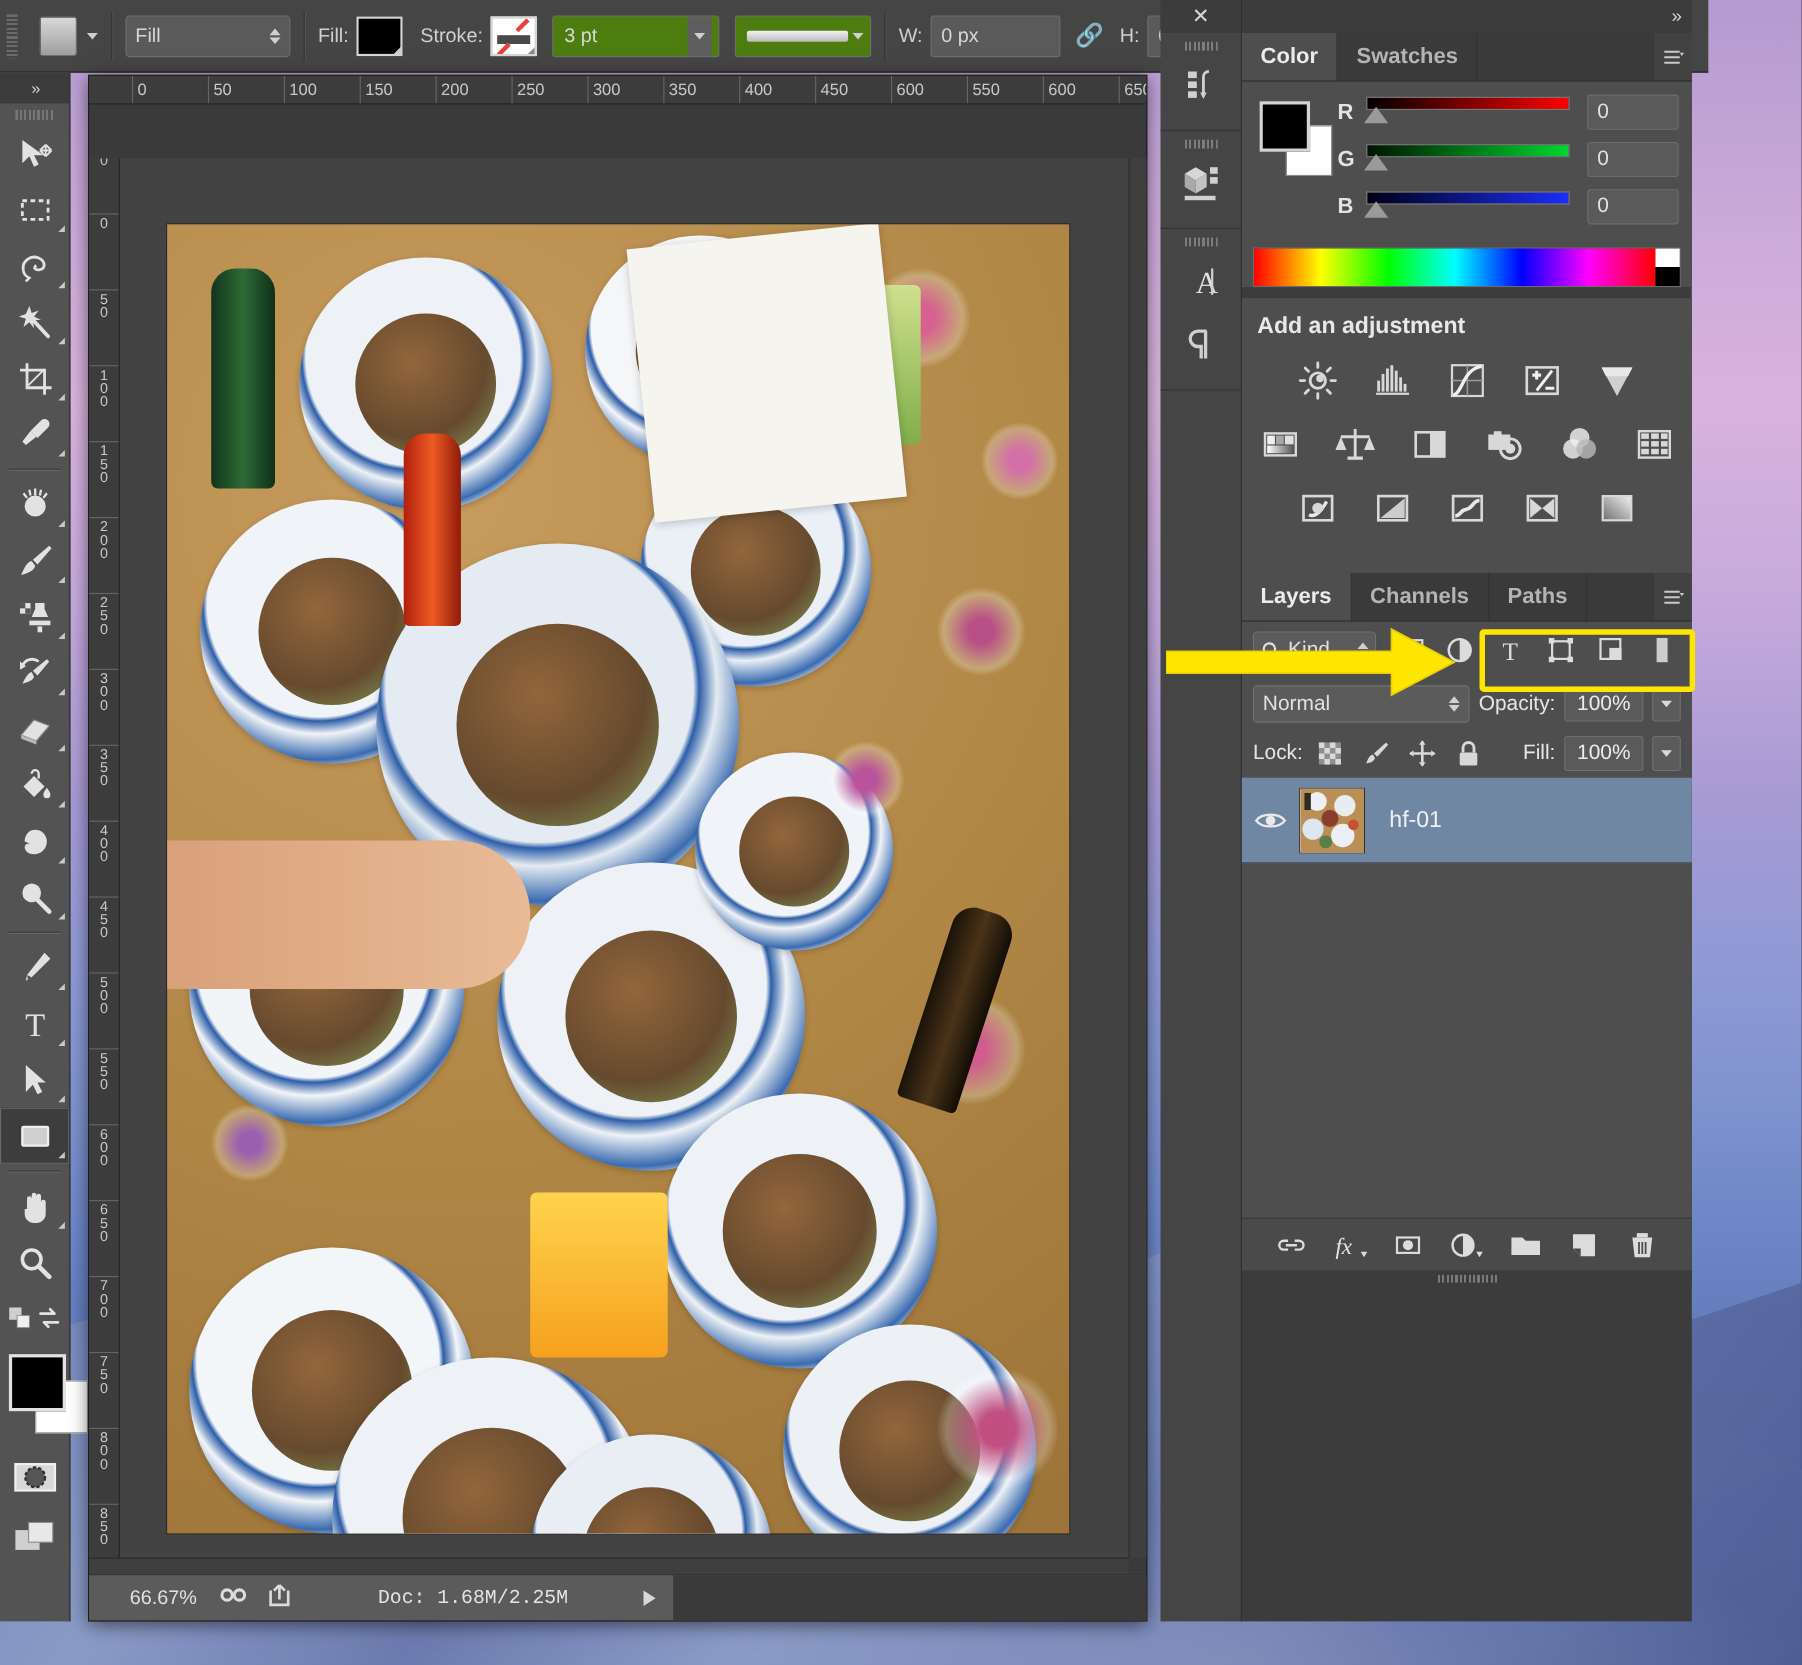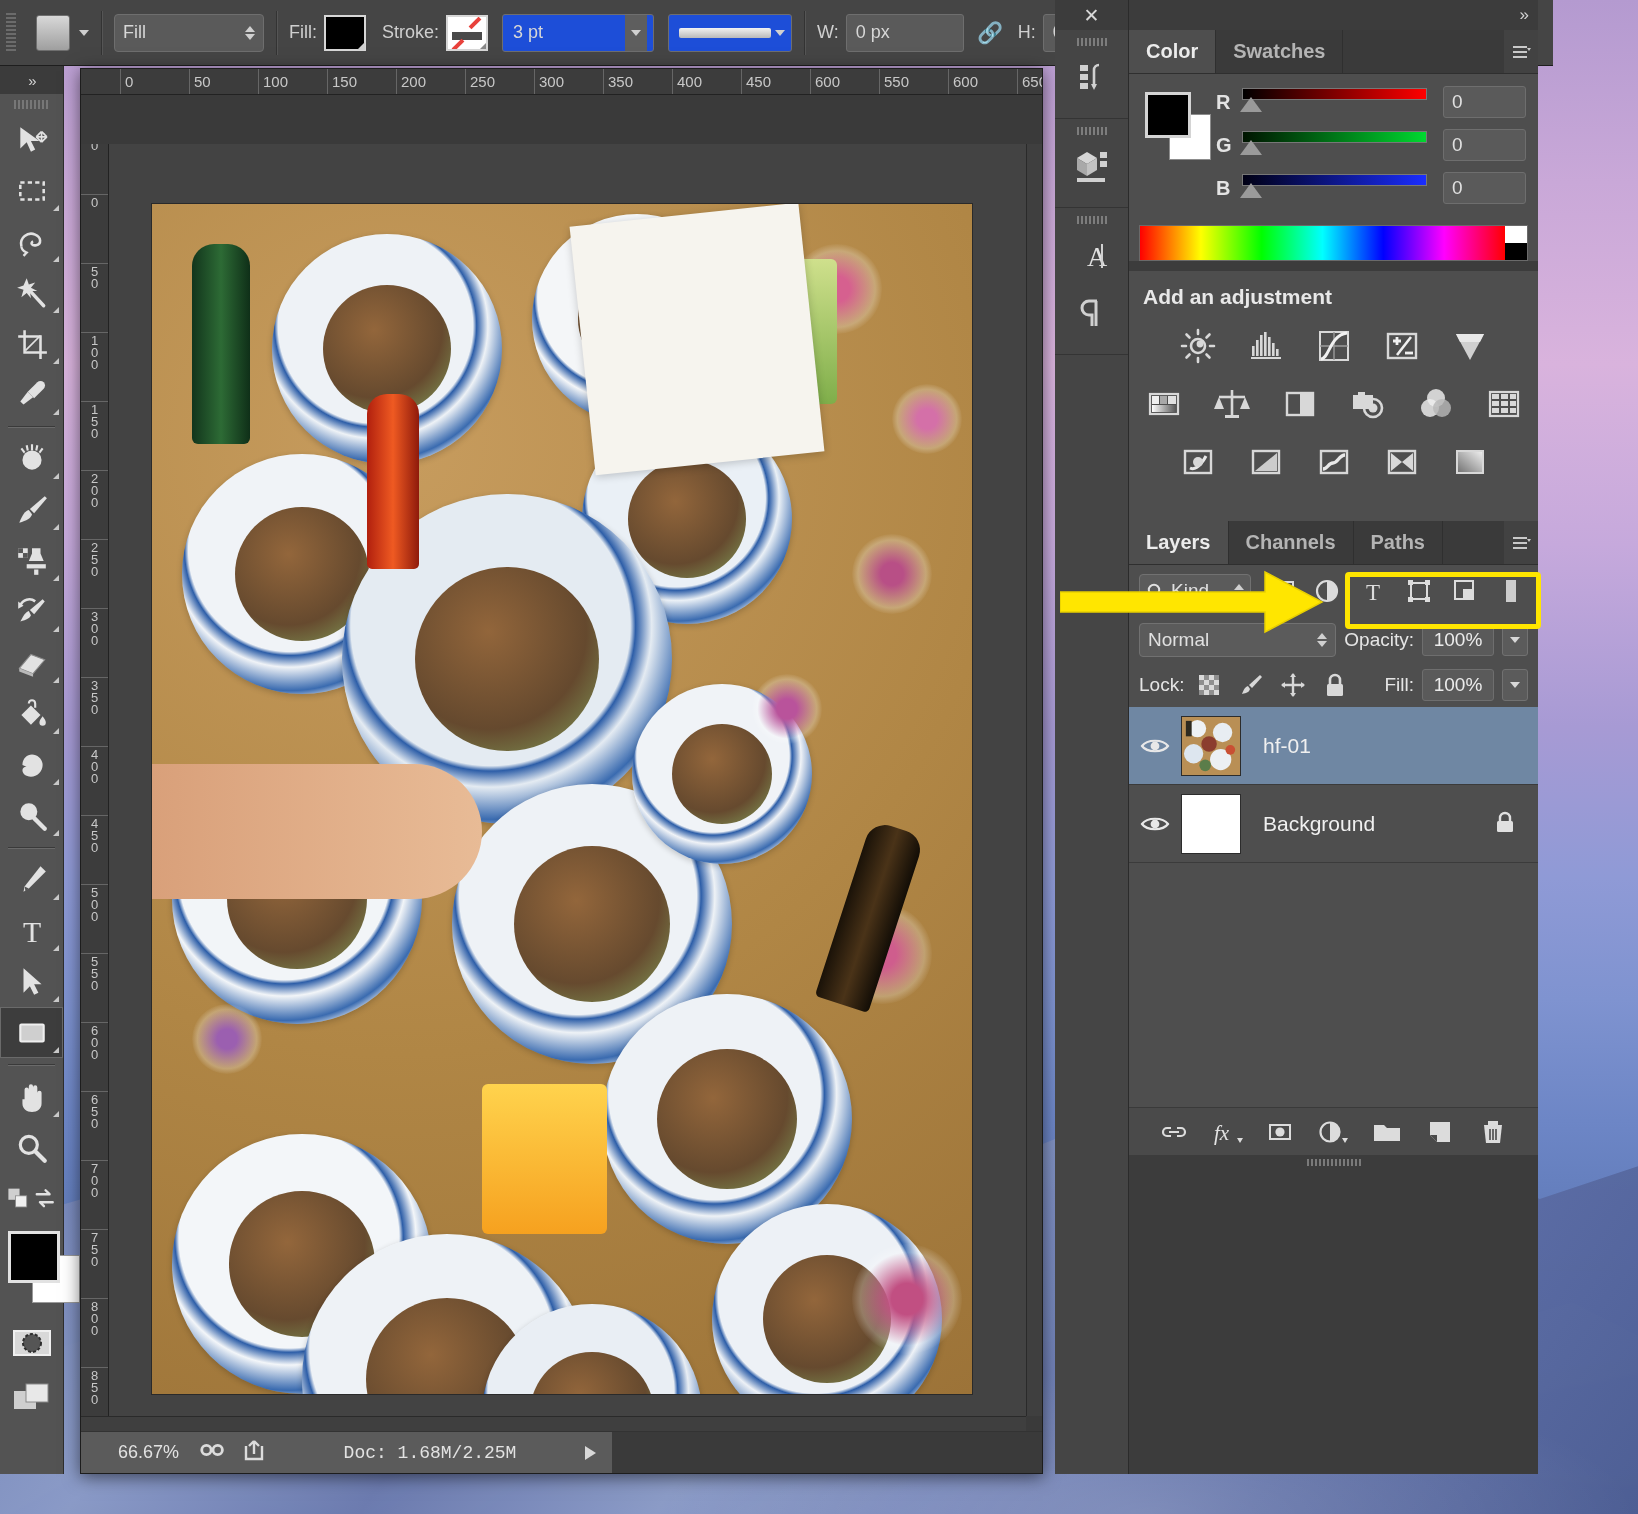--- a/index.html
+++ b/index.html
@@ -46,21 +46,21 @@
   .swatch-btn{width:42px;height:36px;border:2px solid #d6d6d6;position:relative;background:#000;}
   .swatch-btn:after{content:"";position:absolute;right:-1px;bottom:-1px;border-left:8px solid transparent;border-bottom:8px solid #d0d0d0;}
   .stroke-btn{width:42px;height:36px;border:2px solid #d6d6d6;background:#fff;position:relative;overflow:hidden;}
   .stroke-btn .barline{position:absolute;left:4px;right:4px;top:15px;height:8px;background:#4a4a4a;}
   .stroke-btn .d1,.stroke-btn .d2{position:absolute;width:14px;height:4px;background:#e8413b;}
   .stroke-btn .d1{transform:rotate(-45deg);left:20px;top:4px;}
   .stroke-btn .d2{transform:rotate(-45deg);left:3px;top:26px;}
   .stroke-btn:after{content:"";position:absolute;right:-1px;bottom:-1px;border-left:8px solid transparent;border-bottom:8px solid #888;}
   .num-field{height:38px;background:#5a5a5a;border:1px solid #6e6e6e;border-radius:3px;color:#d7d7d7;
      font-size:18px;display:flex;align-items:center;padding:0 9px;}
-  .combo{height:38px;background:#1d4ed8;border:1px solid #6e6e6e;border-radius:3px;display:flex;align-items:center;
+  .combo{height:38px;background:#4d7c0f;border:1px solid #6e6e6e;border-radius:3px;display:flex;align-items:center;
      color:#d7d7d7;font-size:18px;padding:0 6px 0 10px;justify-content:space-between;}
   .combo .cbtn{width:22px;height:100%;display:flex;align-items:center;justify-content:center;background:#5e5e5e;margin-left:8px;}
   .line-preview{width:96px;height:10px;background:linear-gradient(to bottom,#f2f2f2,#b9b9b9);border-radius:2px;}
   .link-icon{color:#cfcfcf;font-size:21px;}
 
   
   #toolbar{position:absolute;left:0;top:66px;width:64px;height:1408px;background:#535353;border-right:1px solid #2e2e2e;}
   #tb-collapse{height:28px;display:flex;align-items:center;justify-content:center;background:#3b3b3b;color:#d6d6d6;font-size:15px;letter-spacing:-2px;}
   #tb-grip{height:20px;display:flex;align-items:center;justify-content:center;}
   #tb-grip span{width:36px;height:9px;background:repeating-linear-gradient(to right,#777 0 2px,#535353 2px 4px);}
@@ -930,36 +930,20 @@
                   <circle cx="12" cy="38" r="10" fill="#dde6ef"></circle>
                   <circle cx="40" cy="44" r="11" fill="#eceff3"></circle>
                   <circle cx="28" cy="28" r="8" fill="#8b3d2e"></circle>
                   <rect x="4" y="4" width="6" height="16" fill="#2e2a20"></rect>
                   <circle cx="50" cy="34" r="5" fill="#c94f33"></circle>
                   <circle cx="24" cy="50" r="6" fill="#5b7d4a"></circle>
                 </svg>
             </span>
             <span class="layer-name">hf-01</span>
           </div>
-          <div class="layer-row">
-            <span class="eye">
-              <svg width="30" height="22" viewBox="0 0 30 22">
-                  <path d="M2 11c5-7 21-7 26 0-5 7-21 7-26 0z" fill="none" stroke="#e8e8e8" stroke-width="2.2"></path>
-                  <circle cx="15" cy="11" r="4.4" fill="#e8e8e8"></circle>
-                </svg>
-            </span>
-            <span class="thumb-box" style="background:#fff;"></span>
-            <span class="layer-name">Background</span>
-            <span class="lock-badge">
-              <svg width="22" height="24" viewBox="0 0 22 24">
-                  <path d="M6 11V8a5 5 0 0110 0v3" fill="none" stroke="#e0e0e0" stroke-width="2.4"></path>
-                  <rect x="3" y="11" width="16" height="11" rx="1.5" fill="#e0e0e0"></rect>
-                </svg>
-            </span>
-          </div>
         </div>
 
         <div id="layer-tools">
           <span class="lt">
             <svg width="30" height="24" viewBox="0 0 30 24">
                 <path d="M12 8H8a4 4 0 000 8h4M18 8h4a4 4 0 010 8h-4M10 12h10" fill="none" stroke="#dcdcdc" stroke-width="2.2"></path>
               </svg>
           </span>
           <span class="lt">
             <svg width="32" height="26" viewBox="0 0 32 26">

